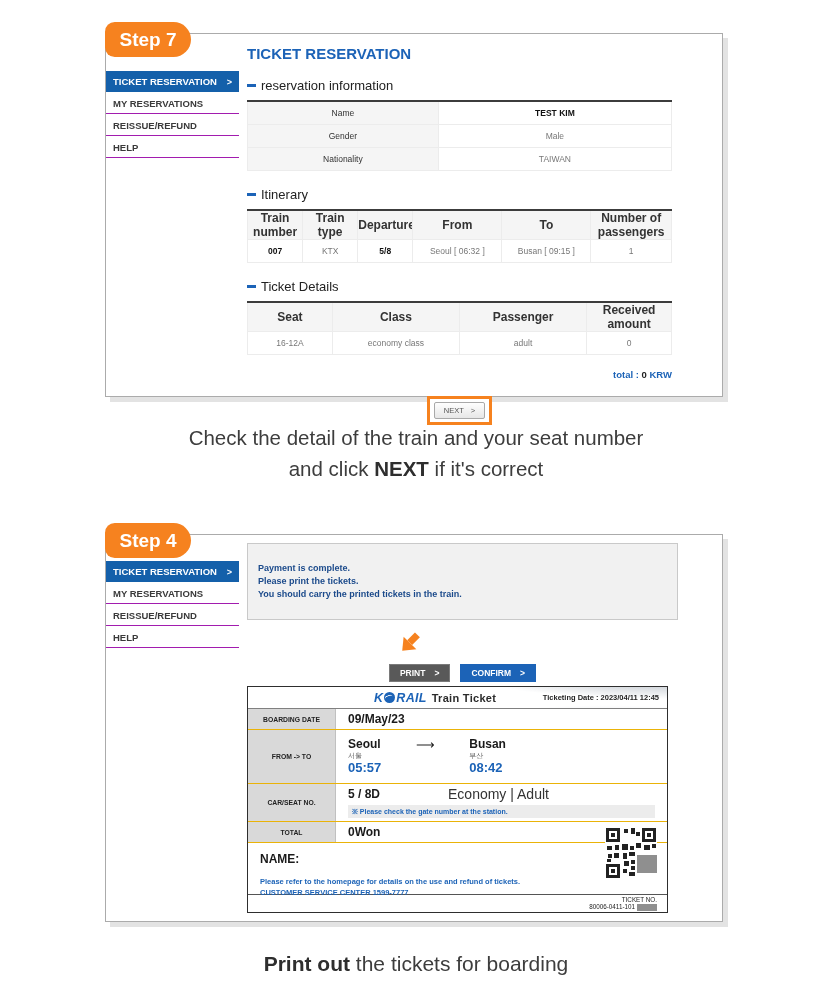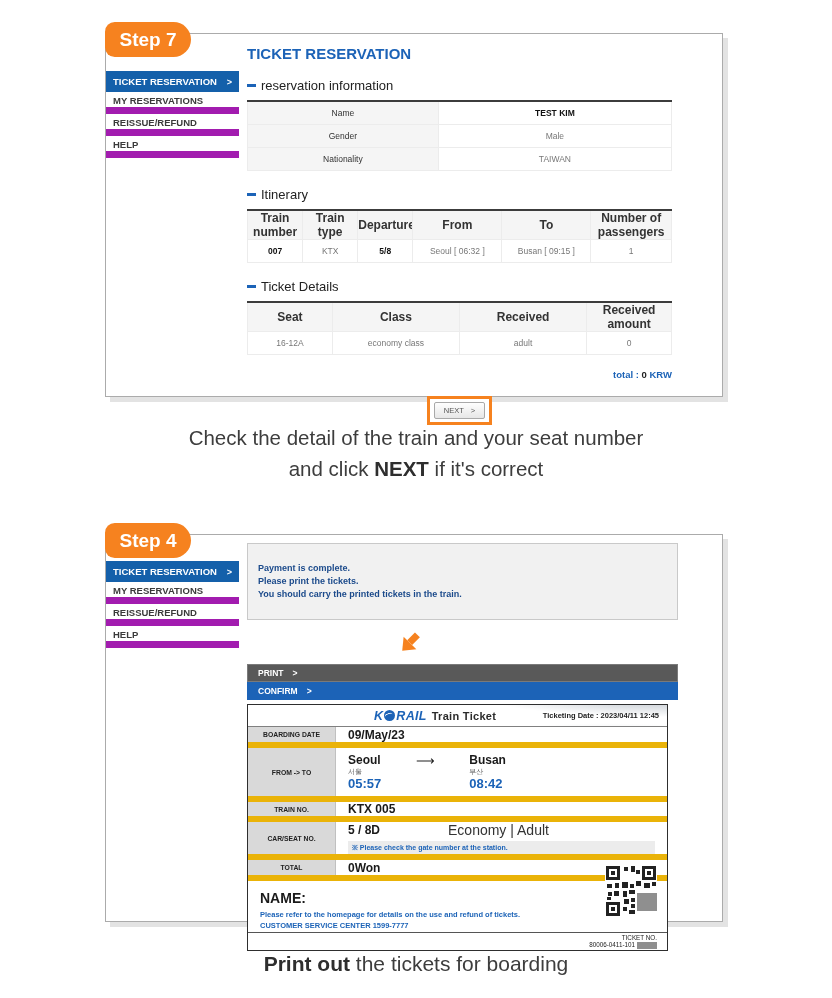--- a/index.html
+++ b/index.html
@@ -17,21 +17,21 @@
   .card { position:relative; margin-top:11px; background:#fff; border:1px solid #ababab;
     box-shadow:5px 5px 0 #e3e3e3; display:flex; }
   #step7 .card { height:364px; }
   #step8 .card { height:388px; }
 
   
   .sidebar { width:133px; padding-top:37px; }
   #step8 .sidebar { padding-top:26px; }
   .side-item { height:20px; margin:0 0 2px 0; display:flex; align-items:center;
     padding:0 7px; font-size:9.5px; font-weight:bold; color:#3a3a3a;
-    border-bottom:7px solid #a21caf; cursor:pointer; }
+    border-bottom:1px solid #a21caf; cursor:pointer; }
   .side-item.active { background:#1460AA; color:#fff; justify-content:space-between;
     border-bottom:none; height:21px; }
   .side-item .chev { font-size:9px; }
 
   
   .main7 { flex:1; padding:8px 50px 0 8px; }
   .page-title { color:#1C63B7; font-size:15px; font-weight:bold; margin:3px 0 10px; }
   .sec { display:flex; align-items:center; gap:5px; margin:16px 0 7px;
     font-size:13px; font-weight:normal; color:#222; }
   .sec:first-of-type { margin-top:10px; }
@@ -59,21 +59,21 @@
   .caption { position:absolute; left:0; width:832px; text-align:center;
     color:#3d3d3d; font-size:20.5px; line-height:31px; }
   #caption7 { top:422px; }
   #caption8 { top:948px; font-size:21px; }
   .caption b { color:#2e2e2e; }
 
   
   .main8 { flex:1; padding:8px 44px 0 8px; position:relative; }
   .msgbox { background:#f1f1f1; border:1px solid #c9c9c9; padding:18px 10px;
     font-size:9px; font-weight:bold; color:#1B4A8B; line-height:13px; }
-  .btnrow { position:relative; display:flex; justify-content:center; margin-top:44px;flex-direction:column; }
+  .btnrow { position:relative; display:flex; justify-content:center; gap:10px; margin-top:44px; }
   .btn { font-size:8.5px; font-weight:bold; color:#fff; padding:4px 11px; cursor:pointer;
     display:flex; gap:9px; align-items:center; border:none; font-family:inherit; }
   .btn.print { background:#595959; box-shadow:inset 0 0 0 1px #7a7a7a; }
   .btn.confirm { background:#1C63B7; }
   .orange-arrow { position:absolute; top:-30px; left:calc(50% - 64px);
     transform:rotate(135deg); display:flex; align-items:center; }
   .arr-shaft { width:11px; height:7px; background:#F6821F; }
   .arr-head { width:0; height:0; border-left:11px solid #F6821F;
     border-top:9px solid transparent; border-bottom:9px solid transparent; }
 
@@ -87,21 +87,21 @@
       radial-gradient(110% 170% at 75% 180%, rgba(165,175,186,.30) 22%, rgba(255,255,255,0) 55%); }
   .t-logo { margin-left:118px; display:flex; align-items:center; z-index:1;
     font-style:italic; font-weight:bold; color:#1C63B7; font-size:12.5px; letter-spacing:.3px; }
   .globe { width:11px; height:11px; border-radius:50%; background:#1C63B7;
     position:relative; margin:0 1px; }
   .globe::after { content:""; position:absolute; left:1px; top:2.5px; width:8px; height:4px;
     border-radius:50%; border-top:1.7px solid #fff; transform:rotate(-18deg); }
   .t-title { color:#2b2b2b; margin-left:5px; font-size:11px; font-weight:bold; font-style:normal; }
   .t-date { margin-left:auto; font-size:7.5px; font-weight:bold; color:#222; z-index:1; }
 
-  .t-row { display:flex; border-bottom:6px solid #eab308; }
+  .t-row { display:flex; border-bottom:1px solid #eab308; }
   .t-lab { width:88px; background:#D9D9D9; display:flex; align-items:center;
     justify-content:center; font-size:6.8px; font-weight:bold; color:#222;
     border-right:1px solid #c0c0c0; text-align:center; }
   .t-val { flex:1; padding:3px 12px; display:flex; align-items:center; }
   .r-boarding { height:21px; } .r-fromto { height:54px; }
   .r-train { height:20px; } .r-carseat { height:38px; } .r-total { height:21px; }
   .big { font-size:12px; font-weight:bold; color:#1a1a1a; }
 
   .ft-grid { display:flex; align-items:flex-start; gap:0; }
   .city { display:flex; flex-direction:column; }
@@ -110,21 +110,21 @@
   .city .tm { font-size:13px; font-weight:bold; color:#1C63B7; line-height:15px; }
   .ft-arrow { width:88px; text-align:center; font-size:13px; color:#222; line-height:13px; }
 
   .carseat-val { flex:1; padding:2px 12px 3px; display:flex; flex-direction:column; justify-content:center; }
   .cs-line1 { display:flex; align-items:center; }
   .cs-class { font-size:14px; color:#333; margin-left:68px; }
   .cs-note { background:#ECECEC; color:#1C63B7; font-size:7px; font-weight:bold;
     padding:2px 4px; margin-top:3px; }
 
   .t-foot { position:relative; height:52px; padding:9px 12px 0; border-bottom:1px solid #555; }
-  .f-name { font-size:14px; font-weight:bold; color:#1a1a1a; margin-bottom:3px; }
+  .f-name { font-size:12px; font-weight:bold; color:#1a1a1a; margin-bottom:10px; }
   .f-notice { font-size:7.5px; font-weight:bold; color:#1C63B7; line-height:11px; }
   .f-service { font-size:7.5px; font-weight:bold; color:#1C63B7; line-height:11px; }
   .qr { position:absolute; right:10px; top:-16px; width:52px; height:52px; background:#fff; }
   .t-no-strip { height:17px; display:flex; flex-direction:column; align-items:flex-end;
     justify-content:center; padding-right:10px; }
   .t-no-strip .l1 { font-size:6.3px; color:#222; line-height:7px; }
   .t-no-strip .l2 { font-size:6.3px; color:#222; line-height:8px; display:flex; align-items:center; gap:2px; }
   .redact { display:inline-block; width:20px; height:7px; background:#8f8f8f; }
 </style>
 </head>
@@ -203,21 +203,21 @@
 
         <div class="sec">
           <span class="dash"></span>
           <span>Ticket Details</span>
         </div>
         <table class="tbl">
           <tbody>
               <tr>
             <th style="width:20%">Seat</th>
             <th style="width:30%">Class</th>
-            <th style="width:30%">Received</th>
+            <th style="width:30%">Passenger</th>
             <th style="width:20%">Received amount</th>
           </tr>
           <tr>
             <td>16-12A</td>
             <td>economy class</td>
             <td>adult</td>
             <td>0</td>
           </tr>
         </tbody>
           </table>
@@ -315,24 +315,20 @@
                 <div class="ft-arrow">⟶</div>
                 <div class="city">
                   <span class="nm">Busan</span>
                   <span class="kr">부산</span>
                   <span class="tm">08:42</span>
                 </div>
               </div>
             </div>
           </div>
 
-          <div class="t-row r-train">
-            <div class="t-lab">TRAIN NO.</div>
-            <div class="t-val big">KTX 005</div>
-          </div>
 
           <div class="t-row r-carseat">
             <div class="t-lab">CAR/SEAT NO.</div>
             <div class="carseat-val">
               <div class="cs-line1">
                 <span class="big">5 / 8D</span>
                 <span class="cs-class">Economy   |   Adult</span>
               </div>
               <div class="cs-note">※ Please check the gate number at the station.</div>
             </div>

